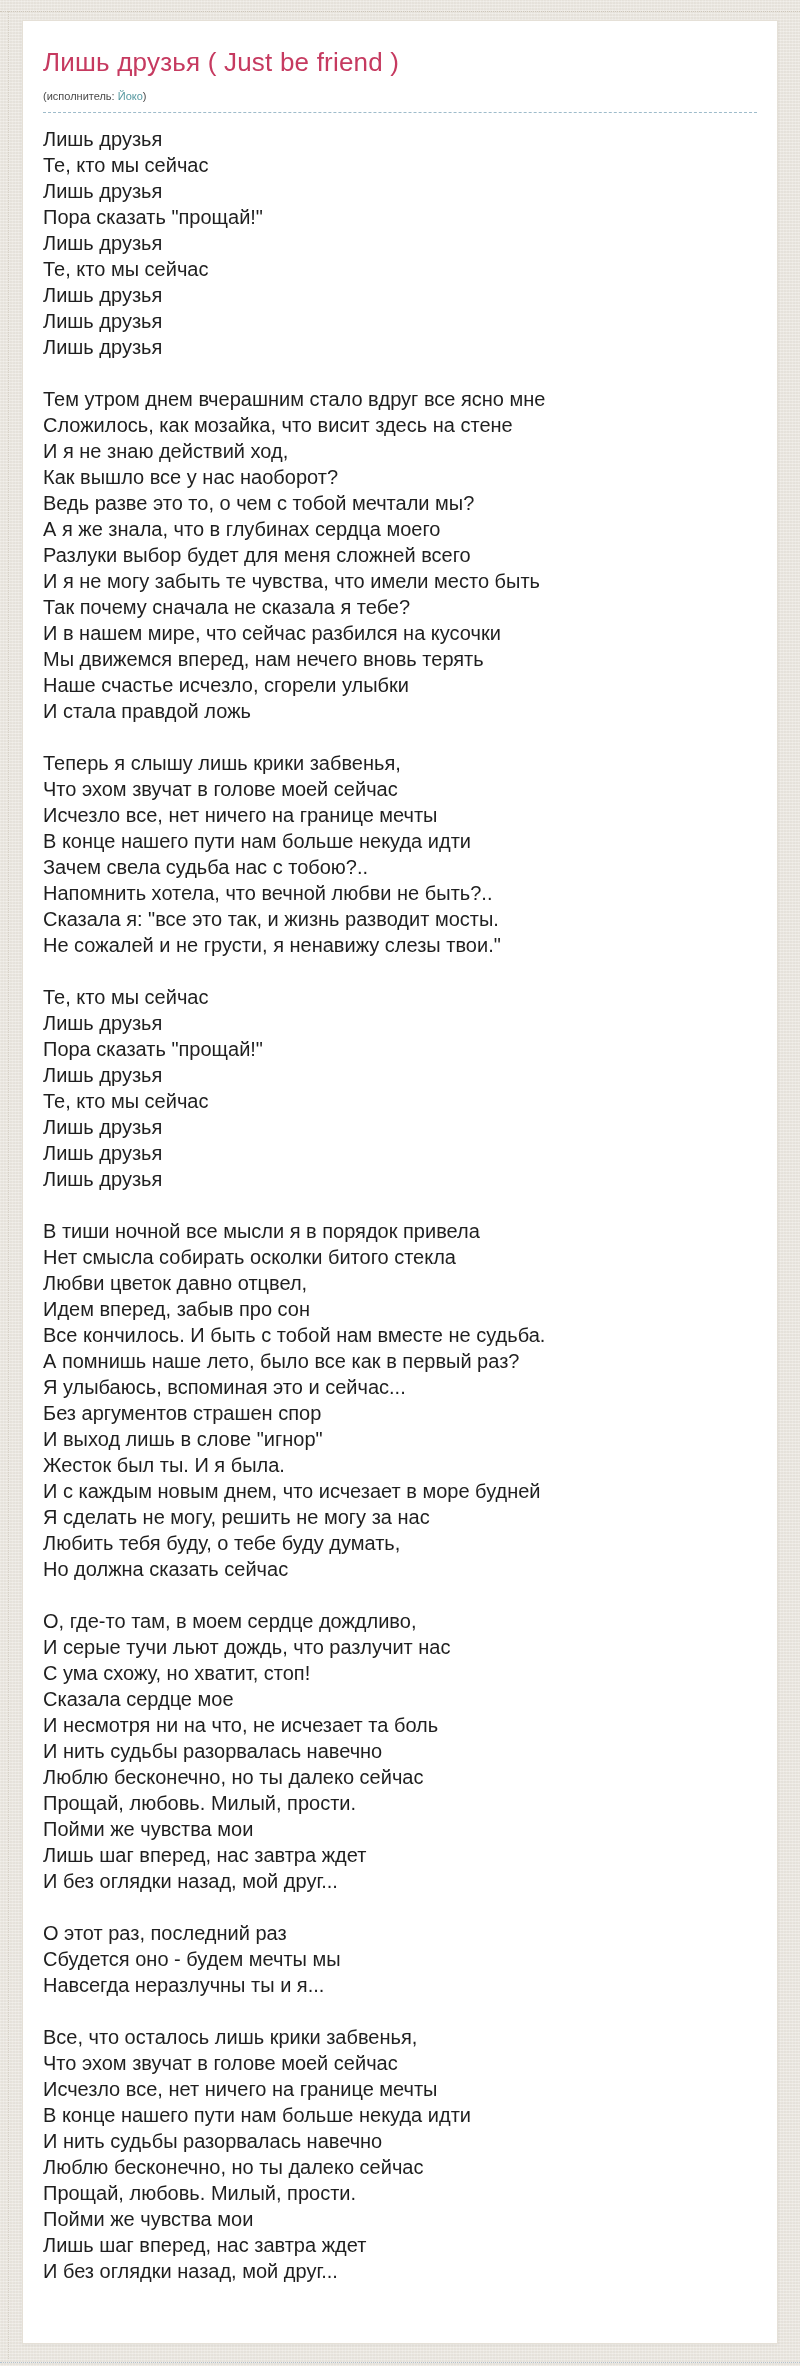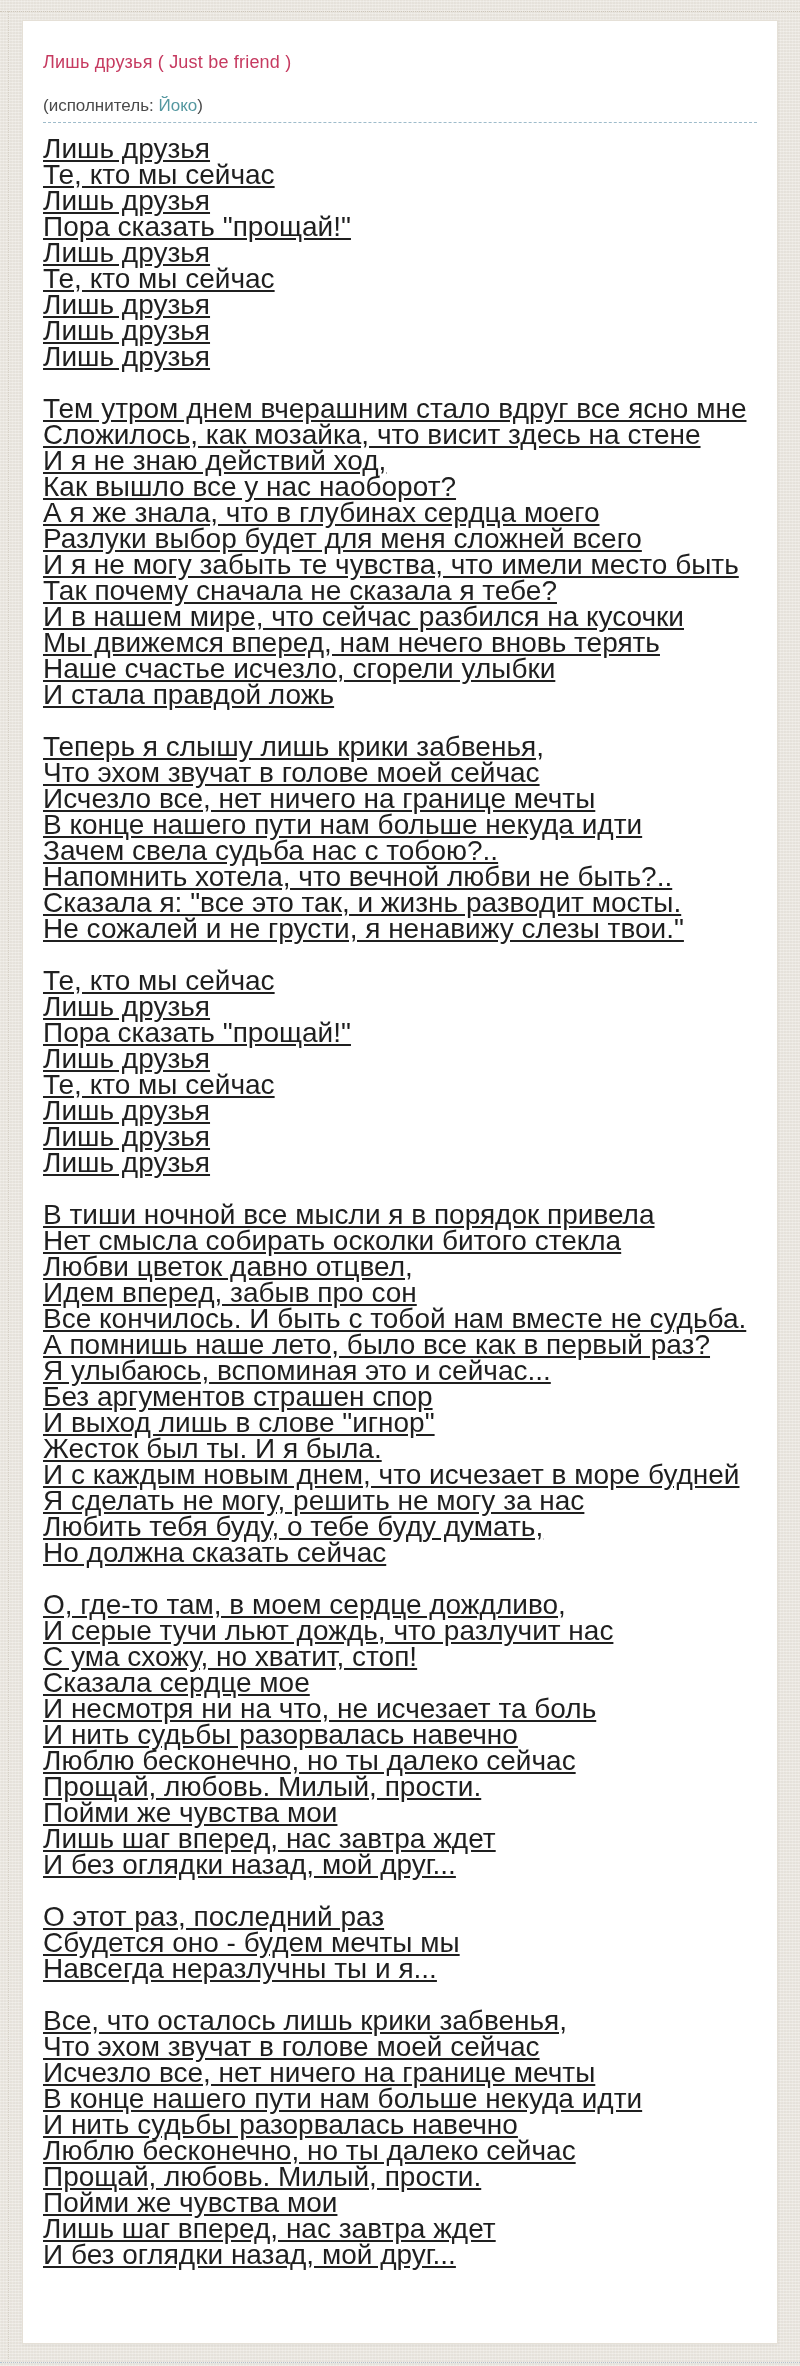--- a/index.html
+++ b/index.html
@@ -38,45 +38,44 @@
     left: 22px; top: 20px;
     width: 756px; height: 2324px;
     box-sizing: border-box;
     background: #ffffff;
     border: 1px solid #e5e0d7;
     box-shadow: 0 1px 3px rgba(0,0,0,0.05);
     padding: 26px 20px 0 20px;
   }
   .song-title {
     margin: 0;
-    font-size: 18px;
+    font-size: 26px;
     font-weight: normal;
     color: #c63a60;
     line-height: 31px;
     letter-spacing: 0.2px;
   }
   .artist-line {
-    margin-top: 18px;
-    font-size: 17px;
+    margin-top: 8px;
+    font-size: 11px;
     line-height: 20px;
     color: #4a4a4a;
     padding-bottom: 6px;
     border-bottom: 1px dashed #9fbccb;
   }
   .artist-link {
     color: #5598a0;
     text-decoration: none;
     cursor: pointer;
   }
   .lyrics {
     margin-top: 13px;
-    font-size: 28px;
+    font-size: 20px;
     line-height: 26px;
     color: #1f1f1f;
-    text-decoration: underline;
   }
   .stanza { margin: 0 0 26px 0; }
   .stanza:last-child { margin-bottom: 8px; }
   .line { white-space: pre; }
 </style>
 </head>
 <body>
 
 <div class="page-bg"></div>
 <div class="stitch-top"></div>
@@ -99,20 +98,21 @@
         <div class="line">Те, кто мы сейчас</div>
         <div class="line">Лишь друзья</div>
         <div class="line">Лишь друзья</div>
         <div class="line">Лишь друзья</div>
       </div>
       <div class="stanza">
         <div class="line">Тем утром днем вчерашним стало вдруг все ясно мне</div>
         <div class="line">Сложилось, как мозайка, что висит здесь на стене</div>
         <div class="line">И я не знаю действий ход,</div>
         <div class="line">Как вышло все у нас наоборот?</div>
+        <div class="line">Ведь разве это то, о чем с тобой мечтали мы?</div>
         <div class="line">А я же знала, что в глубинах сердца моего</div>
         <div class="line">Разлуки выбор будет для меня сложней всего</div>
         <div class="line">И я не могу забыть те чувства, что имели место быть</div>
         <div class="line">Так почему сначала не сказала я тебе?</div>
         <div class="line">И в нашем мире, что сейчас разбился на кусочки</div>
         <div class="line">Мы движемся вперед, нам нечего вновь терять</div>
         <div class="line">Наше счастье исчезло, сгорели улыбки</div>
         <div class="line">И стала правдой ложь</div>
       </div>
       <div class="stanza">

